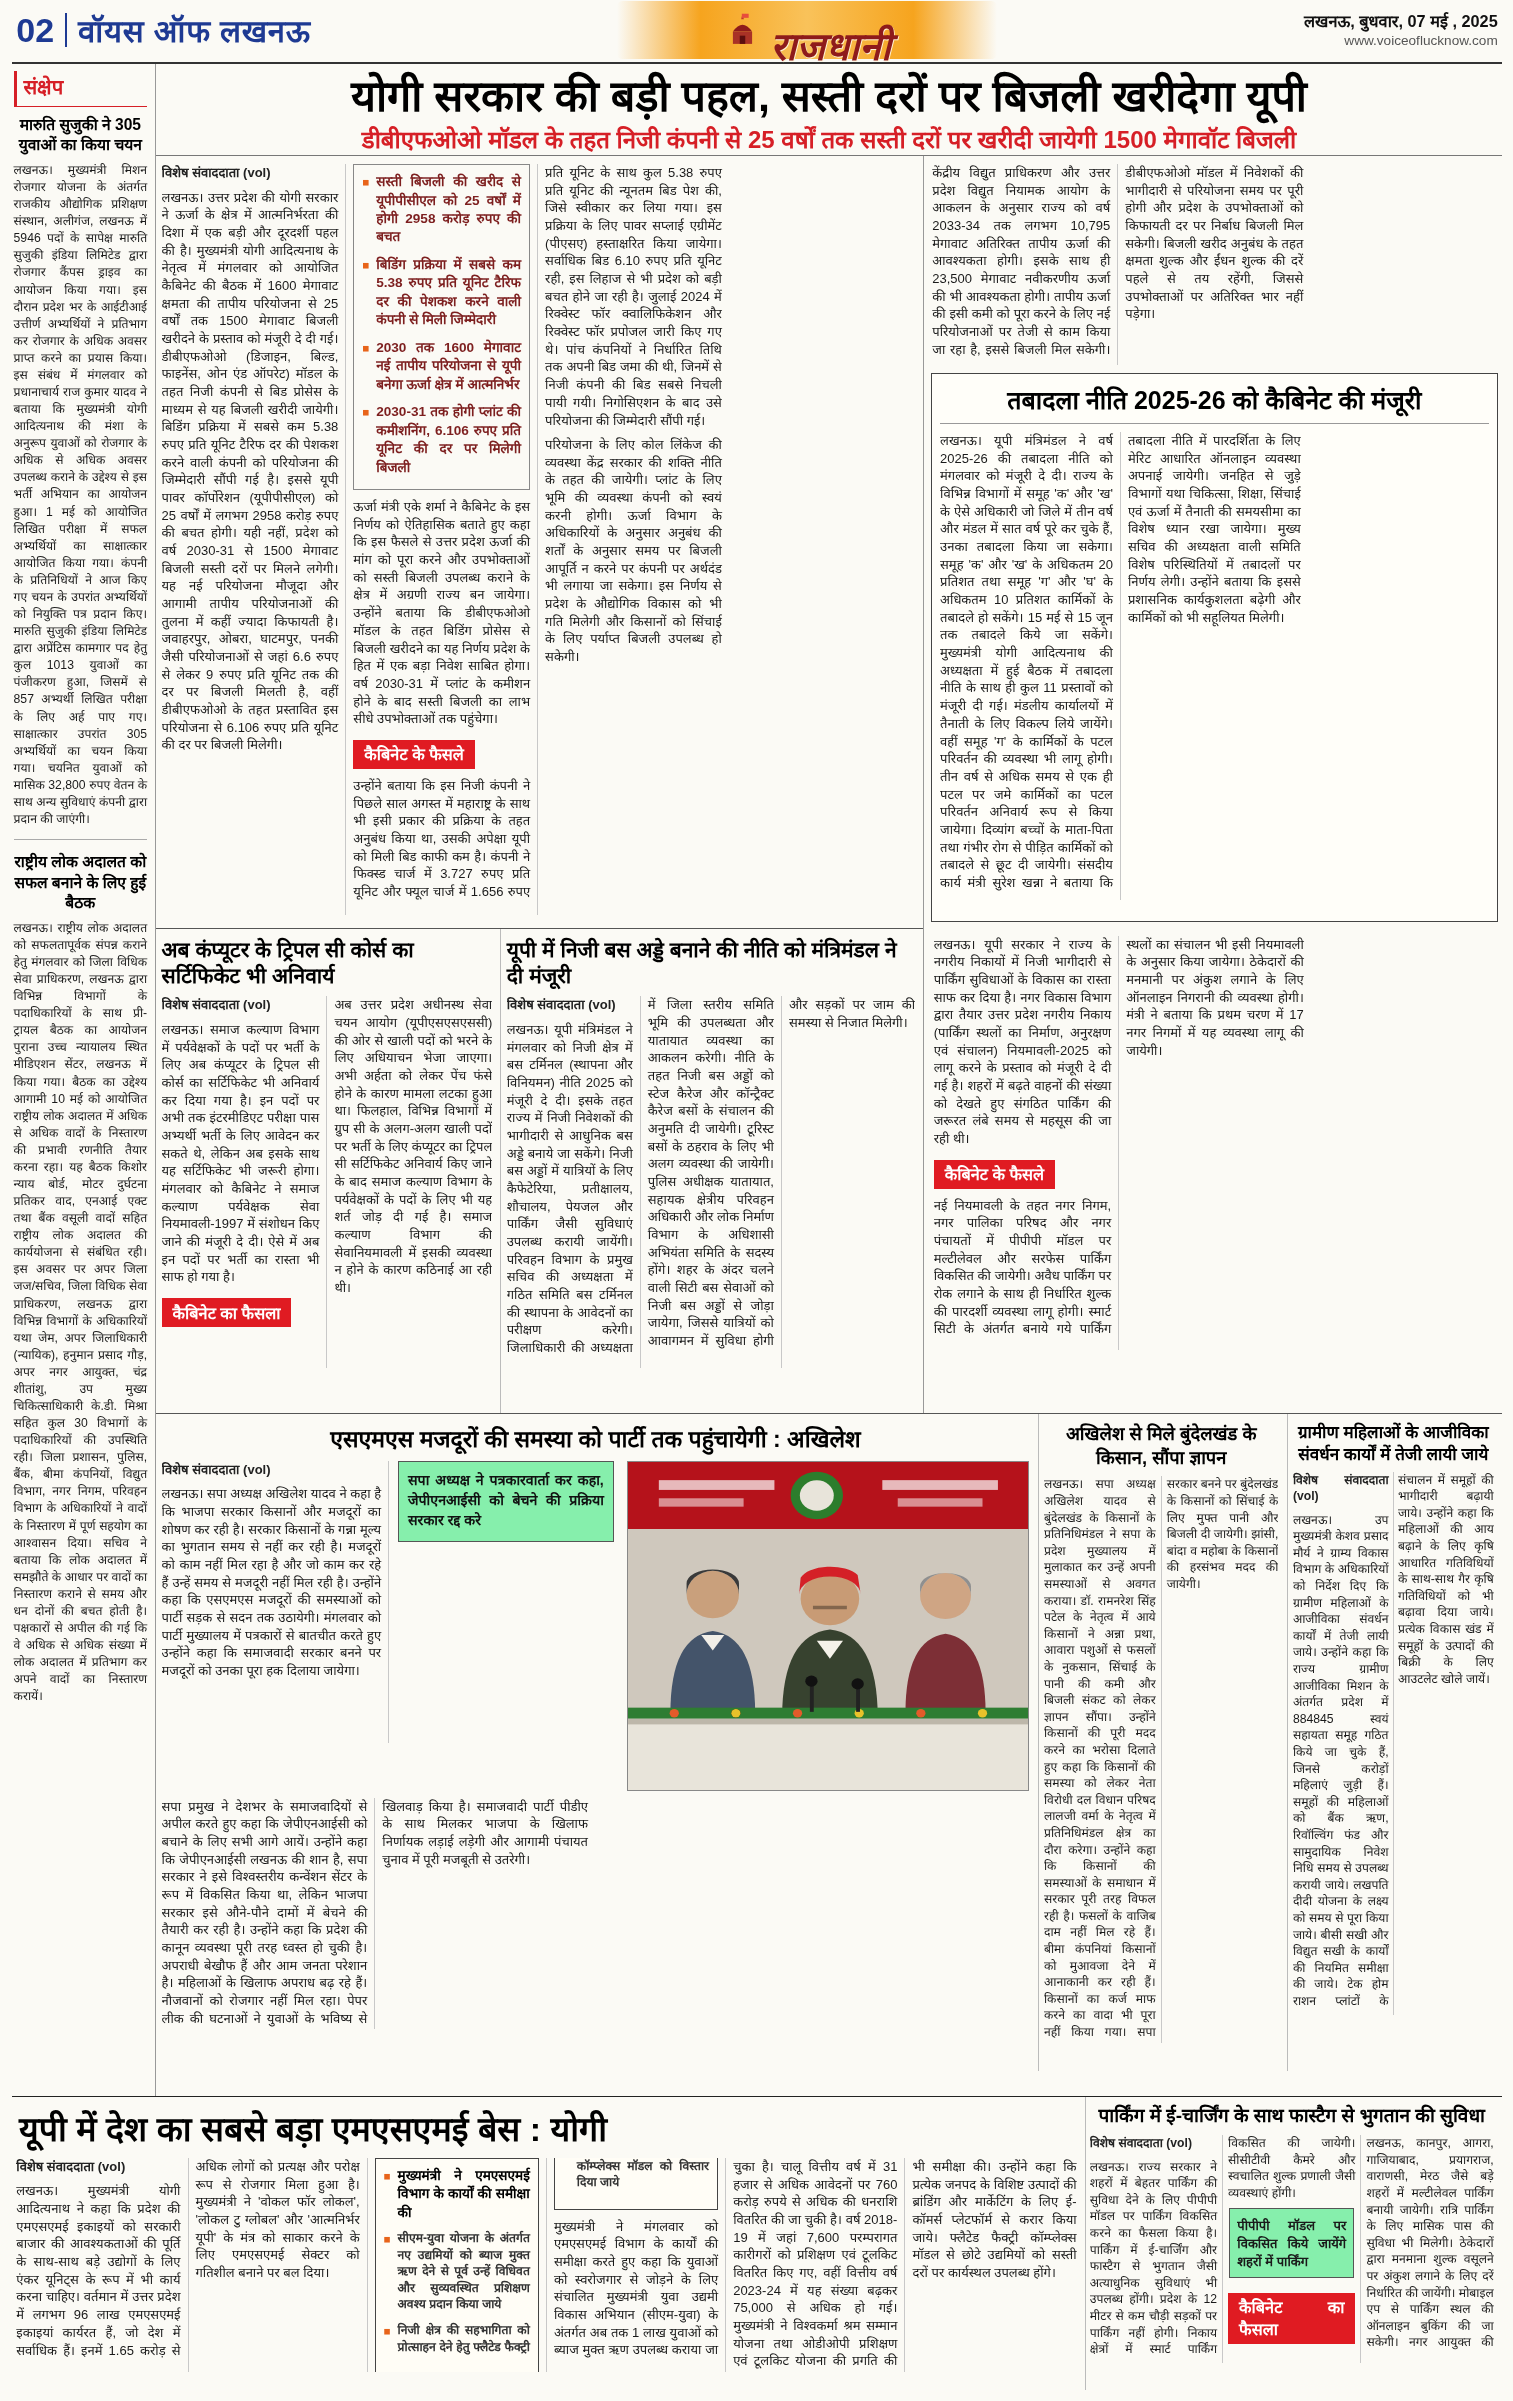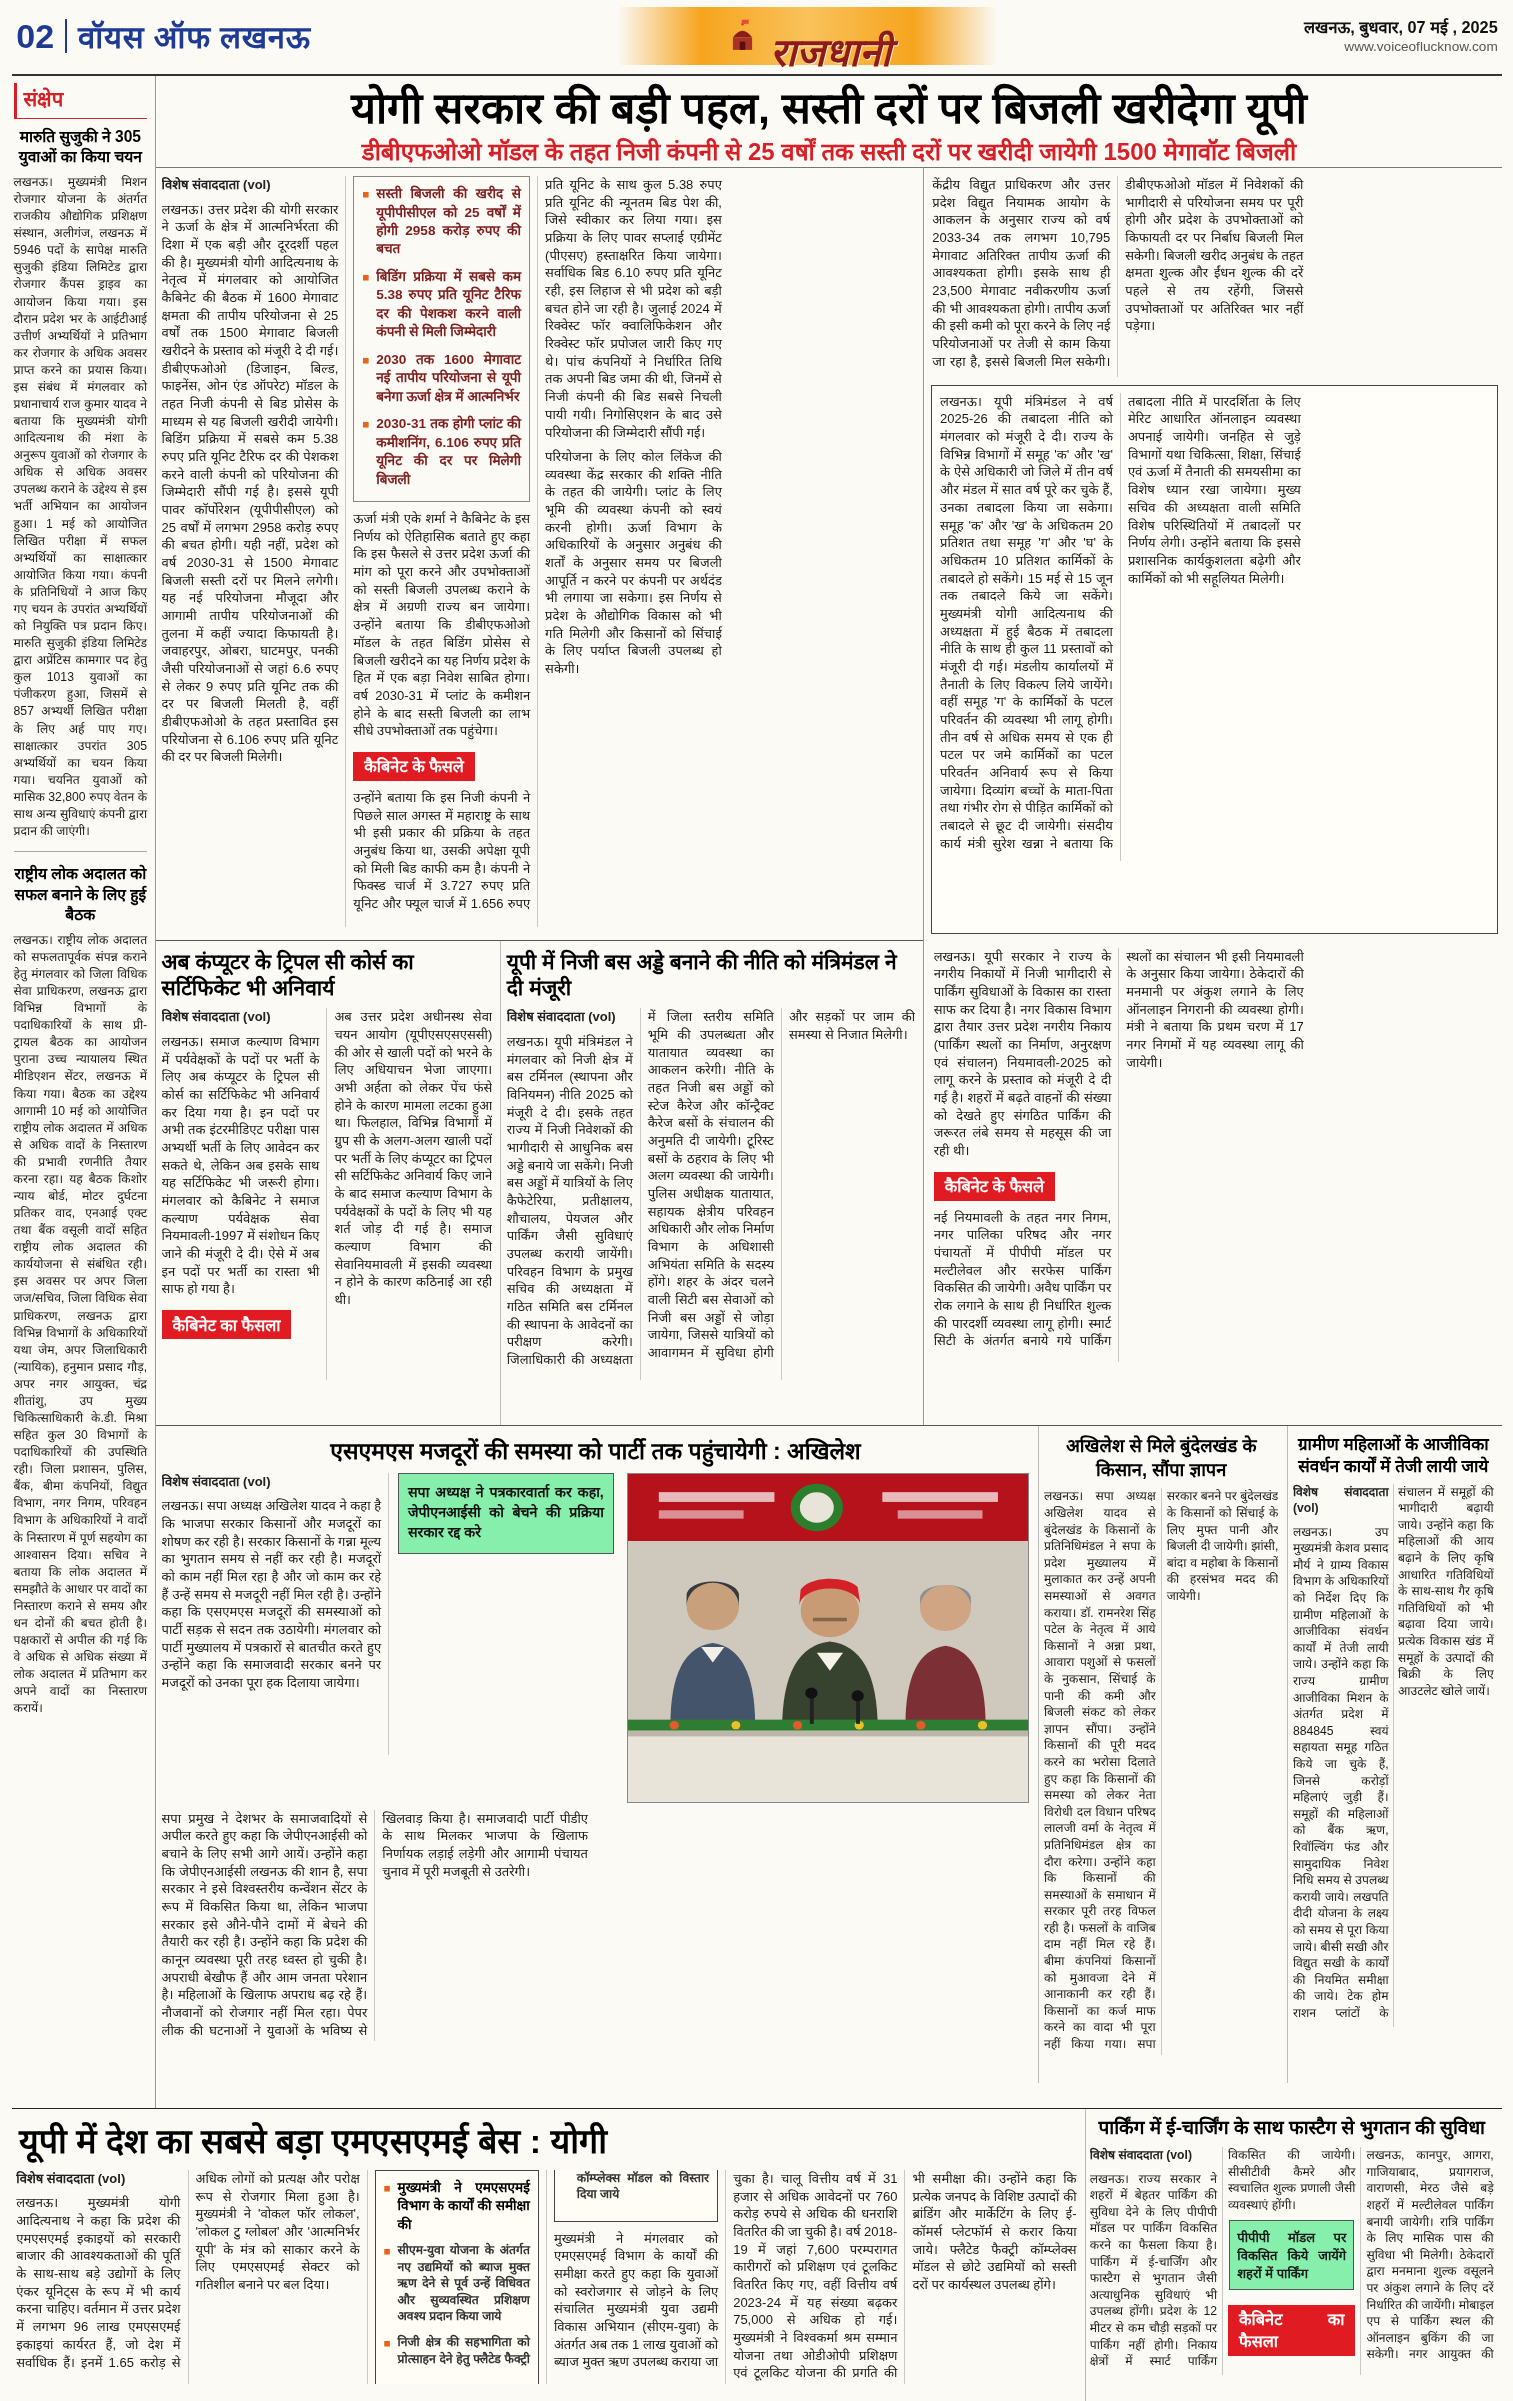--- a/index.html
+++ b/index.html
@@ -4,21 +4,21 @@
 <style>
   html,body{margin:0;padding:0;background:#dedbd4;}
   *{box-sizing:border-box;}
   .page{
     width:1514px;height:2401px;margin:0 auto;background:#fbfaf5;
     font-family:"Liberation Sans","DejaVu Sans",sans-serif;color:#1a1a1a;
     overflow:hidden;position:relative;padding:0 12.2px;
   }
   
   header.pagehead{
-    height:76px;display:flex;align-items:center;justify-content:space-between;
+    height:64px;display:flex;align-items:center;justify-content:space-between;
     border-bottom:2.7px double #333;padding:4.1px 4.1px 5.4px 4.1px;
   }
   .head-left{display:flex;align-items:center;gap:11px;}
   .pgnum{font-size:34px;font-weight:800;color:#1e3a93;border-right:2px solid #1e3a93;padding-right:11px;line-height:1;}
   .mast{font-size:31px;font-weight:800;color:#1e3a93;letter-spacing:0.7px;}
   .brand-banner{
     width:380px;height:58px;display:flex;align-items:center;justify-content:center;gap:9.5px;
     background:linear-gradient(90deg,rgba(249,178,51,0) 0%,#f6a41e 22%,#f9c25a 50%,#f6a41e 78%,rgba(249,178,51,0) 100%);
     border-radius:5.4px;
   }
@@ -208,20 +208,21 @@
         </div>
 
         <div class="right-super">
           <div class="lead-right-top">
             <div class="cols cols3">
               <p>केंद्रीय विद्युत प्राधिकरण और उत्तर प्रदेश विद्युत नियामक आयोग के आकलन के अनुसार राज्य को वर्ष 2033-34 तक लगभग 10,795 मेगावाट अतिरिक्त तापीय ऊर्जा की आवश्यकता होगी। इसके साथ ही 23,500 मेगावाट नवीकरणीय ऊर्जा की भी आवश्यकता होगी। तापीय ऊर्जा की इसी कमी को पूरा करने के लिए नई परियोजनाओं पर तेजी से काम किया जा रहा है, इससे बिजली मिल सकेगी। डीबीएफओओ मॉडल में निवेशकों की भागीदारी से परियोजना समय पर पूरी होगी और प्रदेश के उपभोक्ताओं को किफायती दर पर निर्बाध बिजली मिल सकेगी। बिजली खरीद अनुबंध के तहत क्षमता शुल्क और ईंधन शुल्क की दरें पहले से तय रहेंगी, जिससे उपभोक्ताओं पर अतिरिक्त भार नहीं पड़ेगा।</p>
             </div>
           </div>
 
           <div class="transfer-box">
+            <h2>तबादला नीति 2025-26 को कैबिनेट की मंजूरी</h2>
             <div class="cols cols3">
               <p>लखनऊ। यूपी मंत्रिमंडल ने वर्ष 2025-26 की तबादला नीति को मंगलवार को मंजूरी दे दी। राज्य के विभिन्न विभागों में समूह 'क' और 'ख' के ऐसे अधिकारी जो जिले में तीन वर्ष और मंडल में सात वर्ष पूरे कर चुके हैं, उनका तबादला किया जा सकेगा। समूह 'क' और 'ख' के अधिकतम 20 प्रतिशत तथा समूह 'ग' और 'घ' के अधिकतम 10 प्रतिशत कार्मिकों के तबादले हो सकेंगे। 15 मई से 15 जून तक तबादले किये जा सकेंगे। मुख्यमंत्री योगी आदित्यनाथ की अध्यक्षता में हुई बैठक में तबादला नीति के साथ ही कुल 11 प्रस्तावों को मंजूरी दी गई। मंडलीय कार्यालयों में तैनाती के लिए विकल्प लिये जायेंगे। वहीं समूह 'ग' के कार्मिकों के पटल परिवर्तन की व्यवस्था भी लागू होगी। तीन वर्ष से अधिक समय से एक ही पटल पर जमे कार्मिकों का पटल परिवर्तन अनिवार्य रूप से किया जायेगा। दिव्यांग बच्चों के माता-पिता तथा गंभीर रोग से पीड़ित कार्मिकों को तबादले से छूट दी जायेगी। संसदीय कार्य मंत्री सुरेश खन्ना ने बताया कि तबादला नीति में पारदर्शिता के लिए मेरिट आधारित ऑनलाइन व्यवस्था अपनाई जायेगी। जनहित से जुड़े विभागों यथा चिकित्सा, शिक्षा, सिंचाई एवं ऊर्जा में तैनाती की समयसीमा का विशेष ध्यान रखा जायेगा। मुख्य सचिव की अध्यक्षता वाली समिति विशेष परिस्थितियों में तबादलों पर निर्णय लेगी। उन्होंने बताया कि इससे प्रशासनिक कार्यकुशलता बढ़ेगी और कार्मिकों को भी सहूलियत मिलेगी।</p>
             </div>
           </div>
 
           <article class="parking-lots">
             <div class="cols cols3">
               <p>लखनऊ। यूपी सरकार ने राज्य के नगरीय निकायों में निजी भागीदारी से पार्किंग सुविधाओं के विकास का रास्ता साफ कर दिया है। नगर विकास विभाग द्वारा तैयार उत्तर प्रदेश नगरीय निकाय (पार्किंग स्थलों का निर्माण, अनुरक्षण एवं संचालन) नियमावली-2025 को लागू करने के प्रस्ताव को मंजूरी दे दी गई है। शहरों में बढ़ते वाहनों की संख्या को देखते हुए संगठित पार्किंग की जरूरत लंबे समय से महसूस की जा रही थी।</p>
               <div class="badge">कैबिनेट के फैसले</div>
               <p>नई नियमावली के तहत नगर निगम, नगर पालिका परिषद और नगर पंचायतों में पीपीपी मॉडल पर मल्टीलेवल और सरफेस पार्किंग विकसित की जायेगी। अवैध पार्किंग पर रोक लगाने के साथ ही निर्धारित शुल्क की पारदर्शी व्यवस्था लागू होगी। स्मार्ट सिटी के अंतर्गत बनाये गये पार्किंग स्थलों का संचालन भी इसी नियमावली के अनुसार किया जायेगा। ठेकेदारों की मनमानी पर अंकुश लगाने के लिए ऑनलाइन निगरानी की व्यवस्था होगी। मंत्री ने बताया कि प्रथम चरण में 17 नगर निगमों में यह व्यवस्था लागू की जायेगी।</p>

